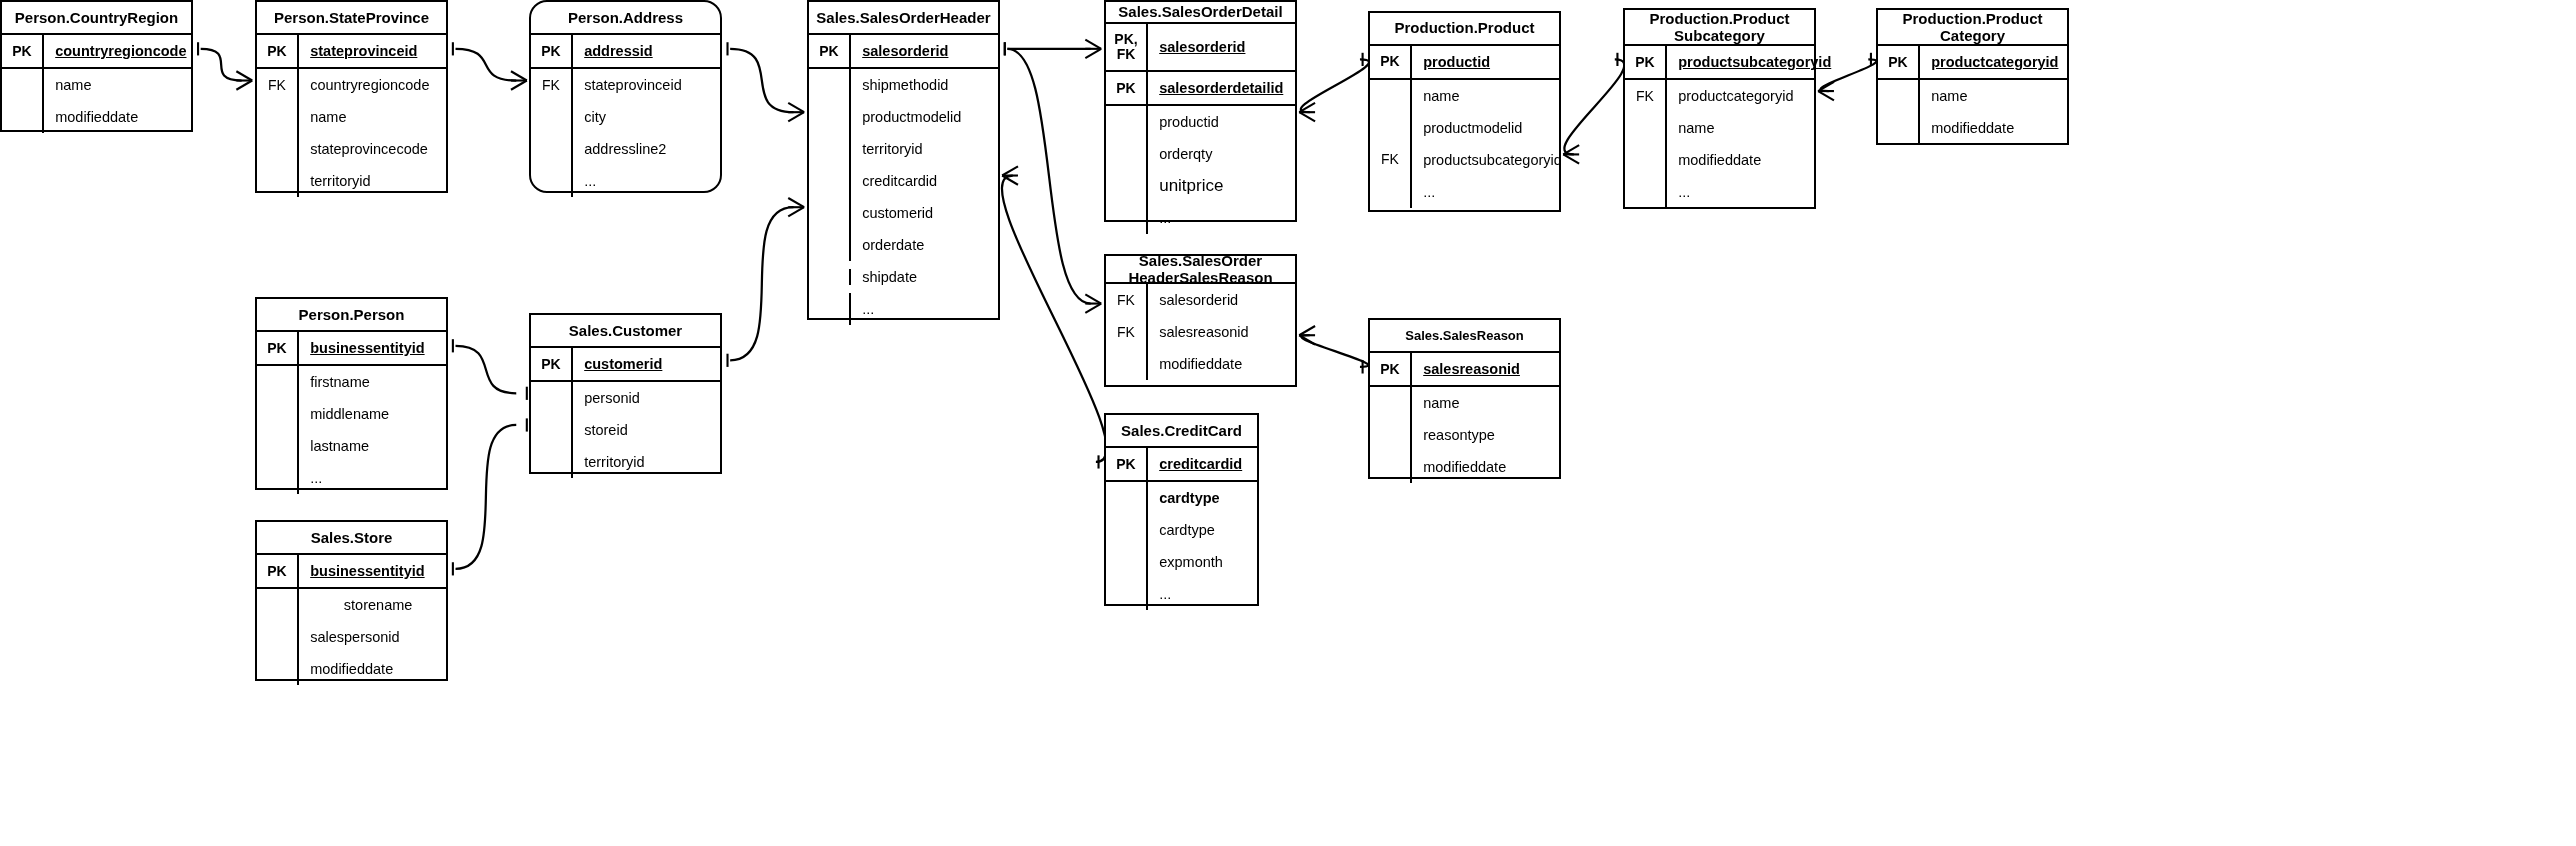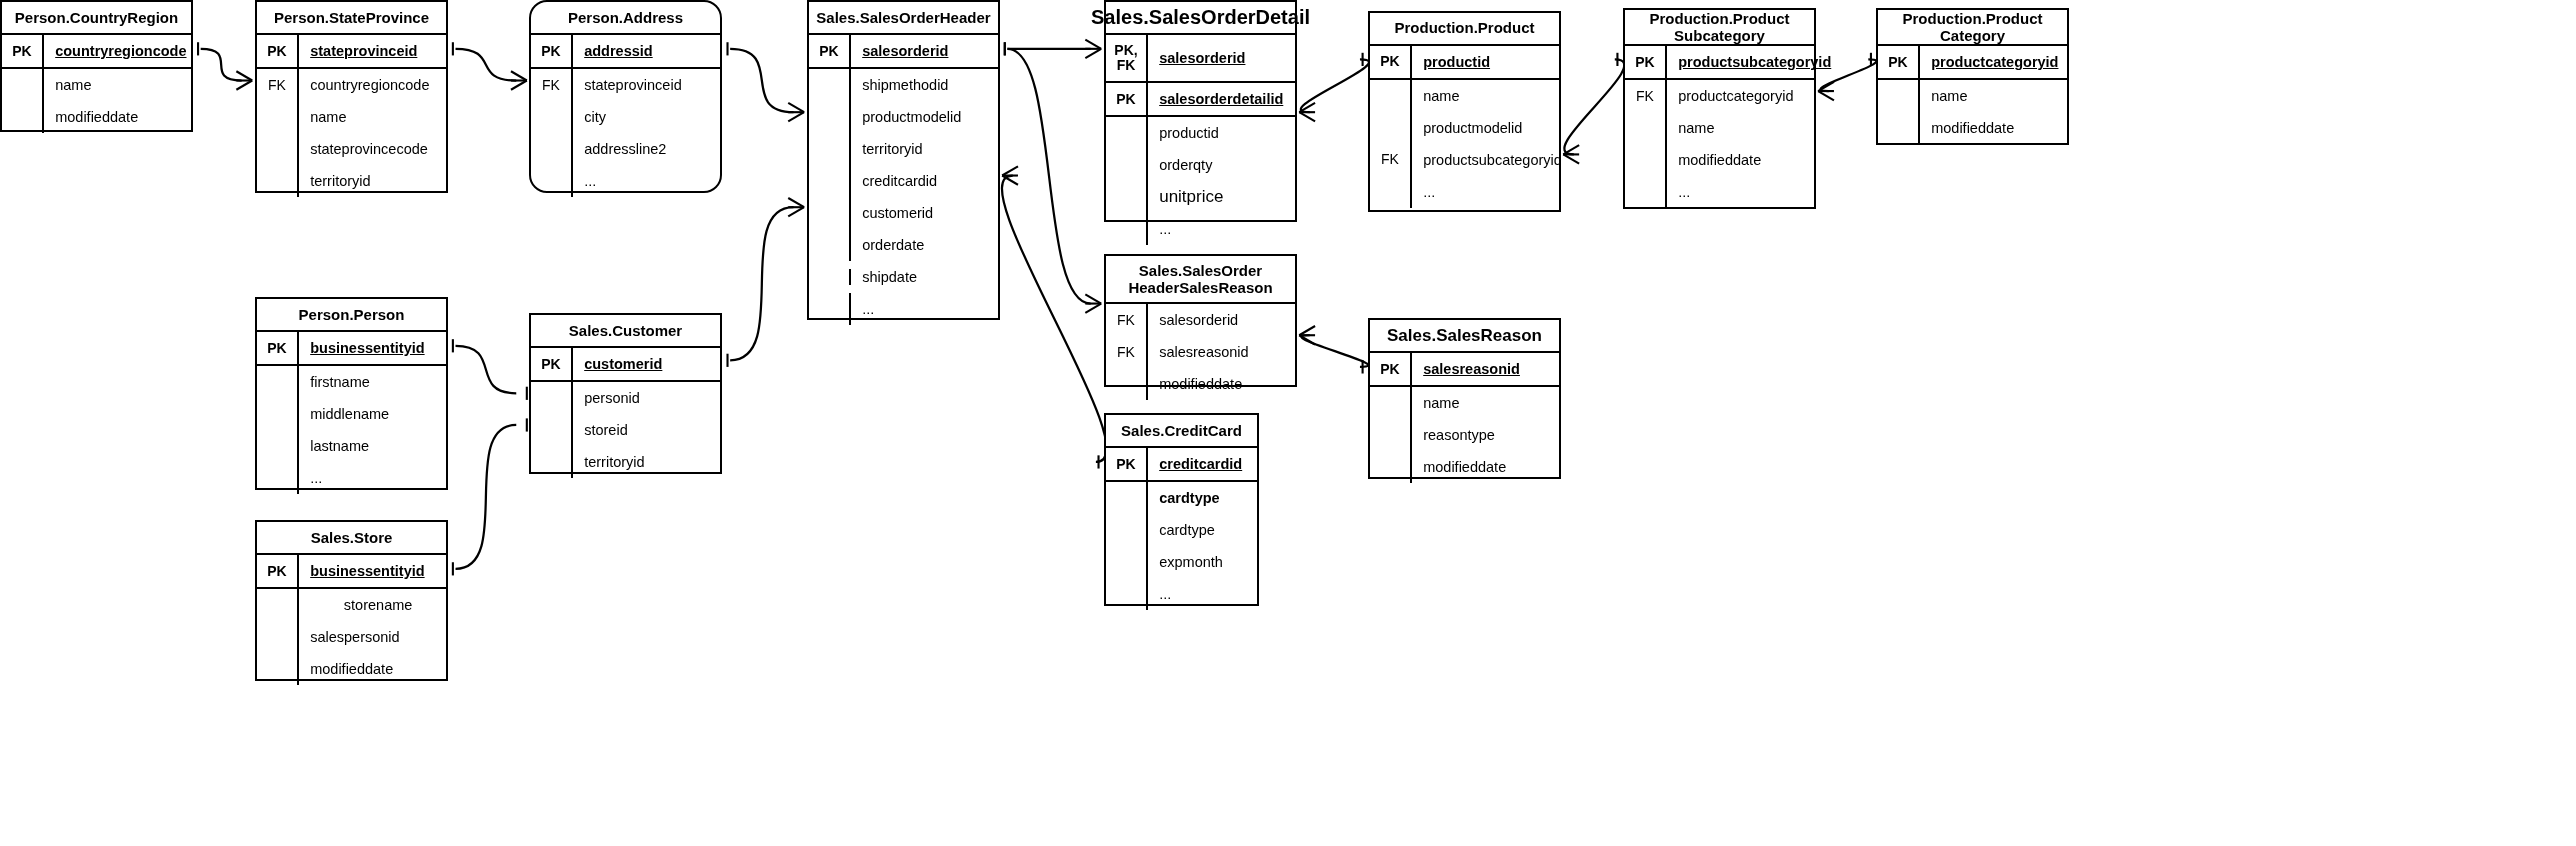--- a/index.html
+++ b/index.html
@@ -269,21 +269,21 @@
         </div>
         <div class="row" style="height: 32px;">
           <div class="keycol" style="flex-basis: 40px; font-size: 14px;"></div>
           <div class="namecol" style="font-size: 14.5px;">
             <span>...</span>
           </div>
         </div>
       </div>
     </div>
     <div class="entity" style="left: 1104px; top: 0px; width: 193px; height: 222px;">
-      <div class="ent-title" style="height: 33px; font-size: 20px;">Sales.SalesOrderDetail</div>
+      <div class="ent-title" style="height: 22px; font-size: 15px;">Sales.SalesOrderDetail</div>
       <div class="sec">
         <div class="row" style="height: 46px;">
           <div class="keycol k-bold" style="flex-basis: 40px; font-size: 14px;">PK,<br>FK</div>
           <div class="namecol" style="font-size: 14.5px;">
             <span class="attr-pk">salesorderid</span>
           </div>
         </div>
       </div>
       <div class="sec">
         <div class="row" style="height: 32px;">
@@ -413,21 +413,21 @@
         </div>
         <div class="row" style="height: 32px;">
           <div class="keycol" style="flex-basis: 40px; font-size: 14px;"></div>
           <div class="namecol" style="font-size: 14.5px;">
             <span>modifieddate</span>
           </div>
         </div>
       </div>
     </div>
     <div class="entity" style="left: 1104px; top: 254px; width: 193px; height: 133px;">
-      <div class="ent-title" style="height: 48px; font-size: 15px;">Sales.SalesOrder<br>HeaderSalesReason</div>
+      <div class="ent-title" style="height: 28px; font-size: 15px;">Sales.SalesOrder<br>HeaderSalesReason</div>
       <div class="sec">
         <div class="row" style="height: 32px;">
           <div class="keycol" style="flex-basis: 40px; font-size: 14px;">FK</div>
           <div class="namecol" style="font-size: 14.5px;">
             <span>salesorderid</span>
           </div>
         </div>
         <div class="row" style="height: 32px;">
           <div class="keycol" style="flex-basis: 40px; font-size: 14px;">FK</div>
           <div class="namecol" style="font-size: 14.5px;">
@@ -436,21 +436,21 @@
         </div>
         <div class="row" style="height: 32px;">
           <div class="keycol" style="flex-basis: 40px; font-size: 14px;"></div>
           <div class="namecol" style="font-size: 14.5px;">
             <span>modifieddate</span>
           </div>
         </div>
       </div>
     </div>
     <div class="entity" style="left: 1368px; top: 318px; width: 193px; height: 161px;">
-      <div class="ent-title" style="height: 33px; font-size: 17px;">Sales.SalesReason</div>
+      <div class="ent-title" style="height: 33px; font-size: 13px;">Sales.SalesReason</div>
       <div class="sec">
         <div class="row" style="height: 32px;">
           <div class="keycol k-bold" style="flex-basis: 40px; font-size: 14px;">PK</div>
           <div class="namecol" style="font-size: 14.5px;">
             <span class="attr-pk">salesreasonid</span>
           </div>
         </div>
       </div>
       <div class="sec">
         <div class="row" style="height: 32px;">

